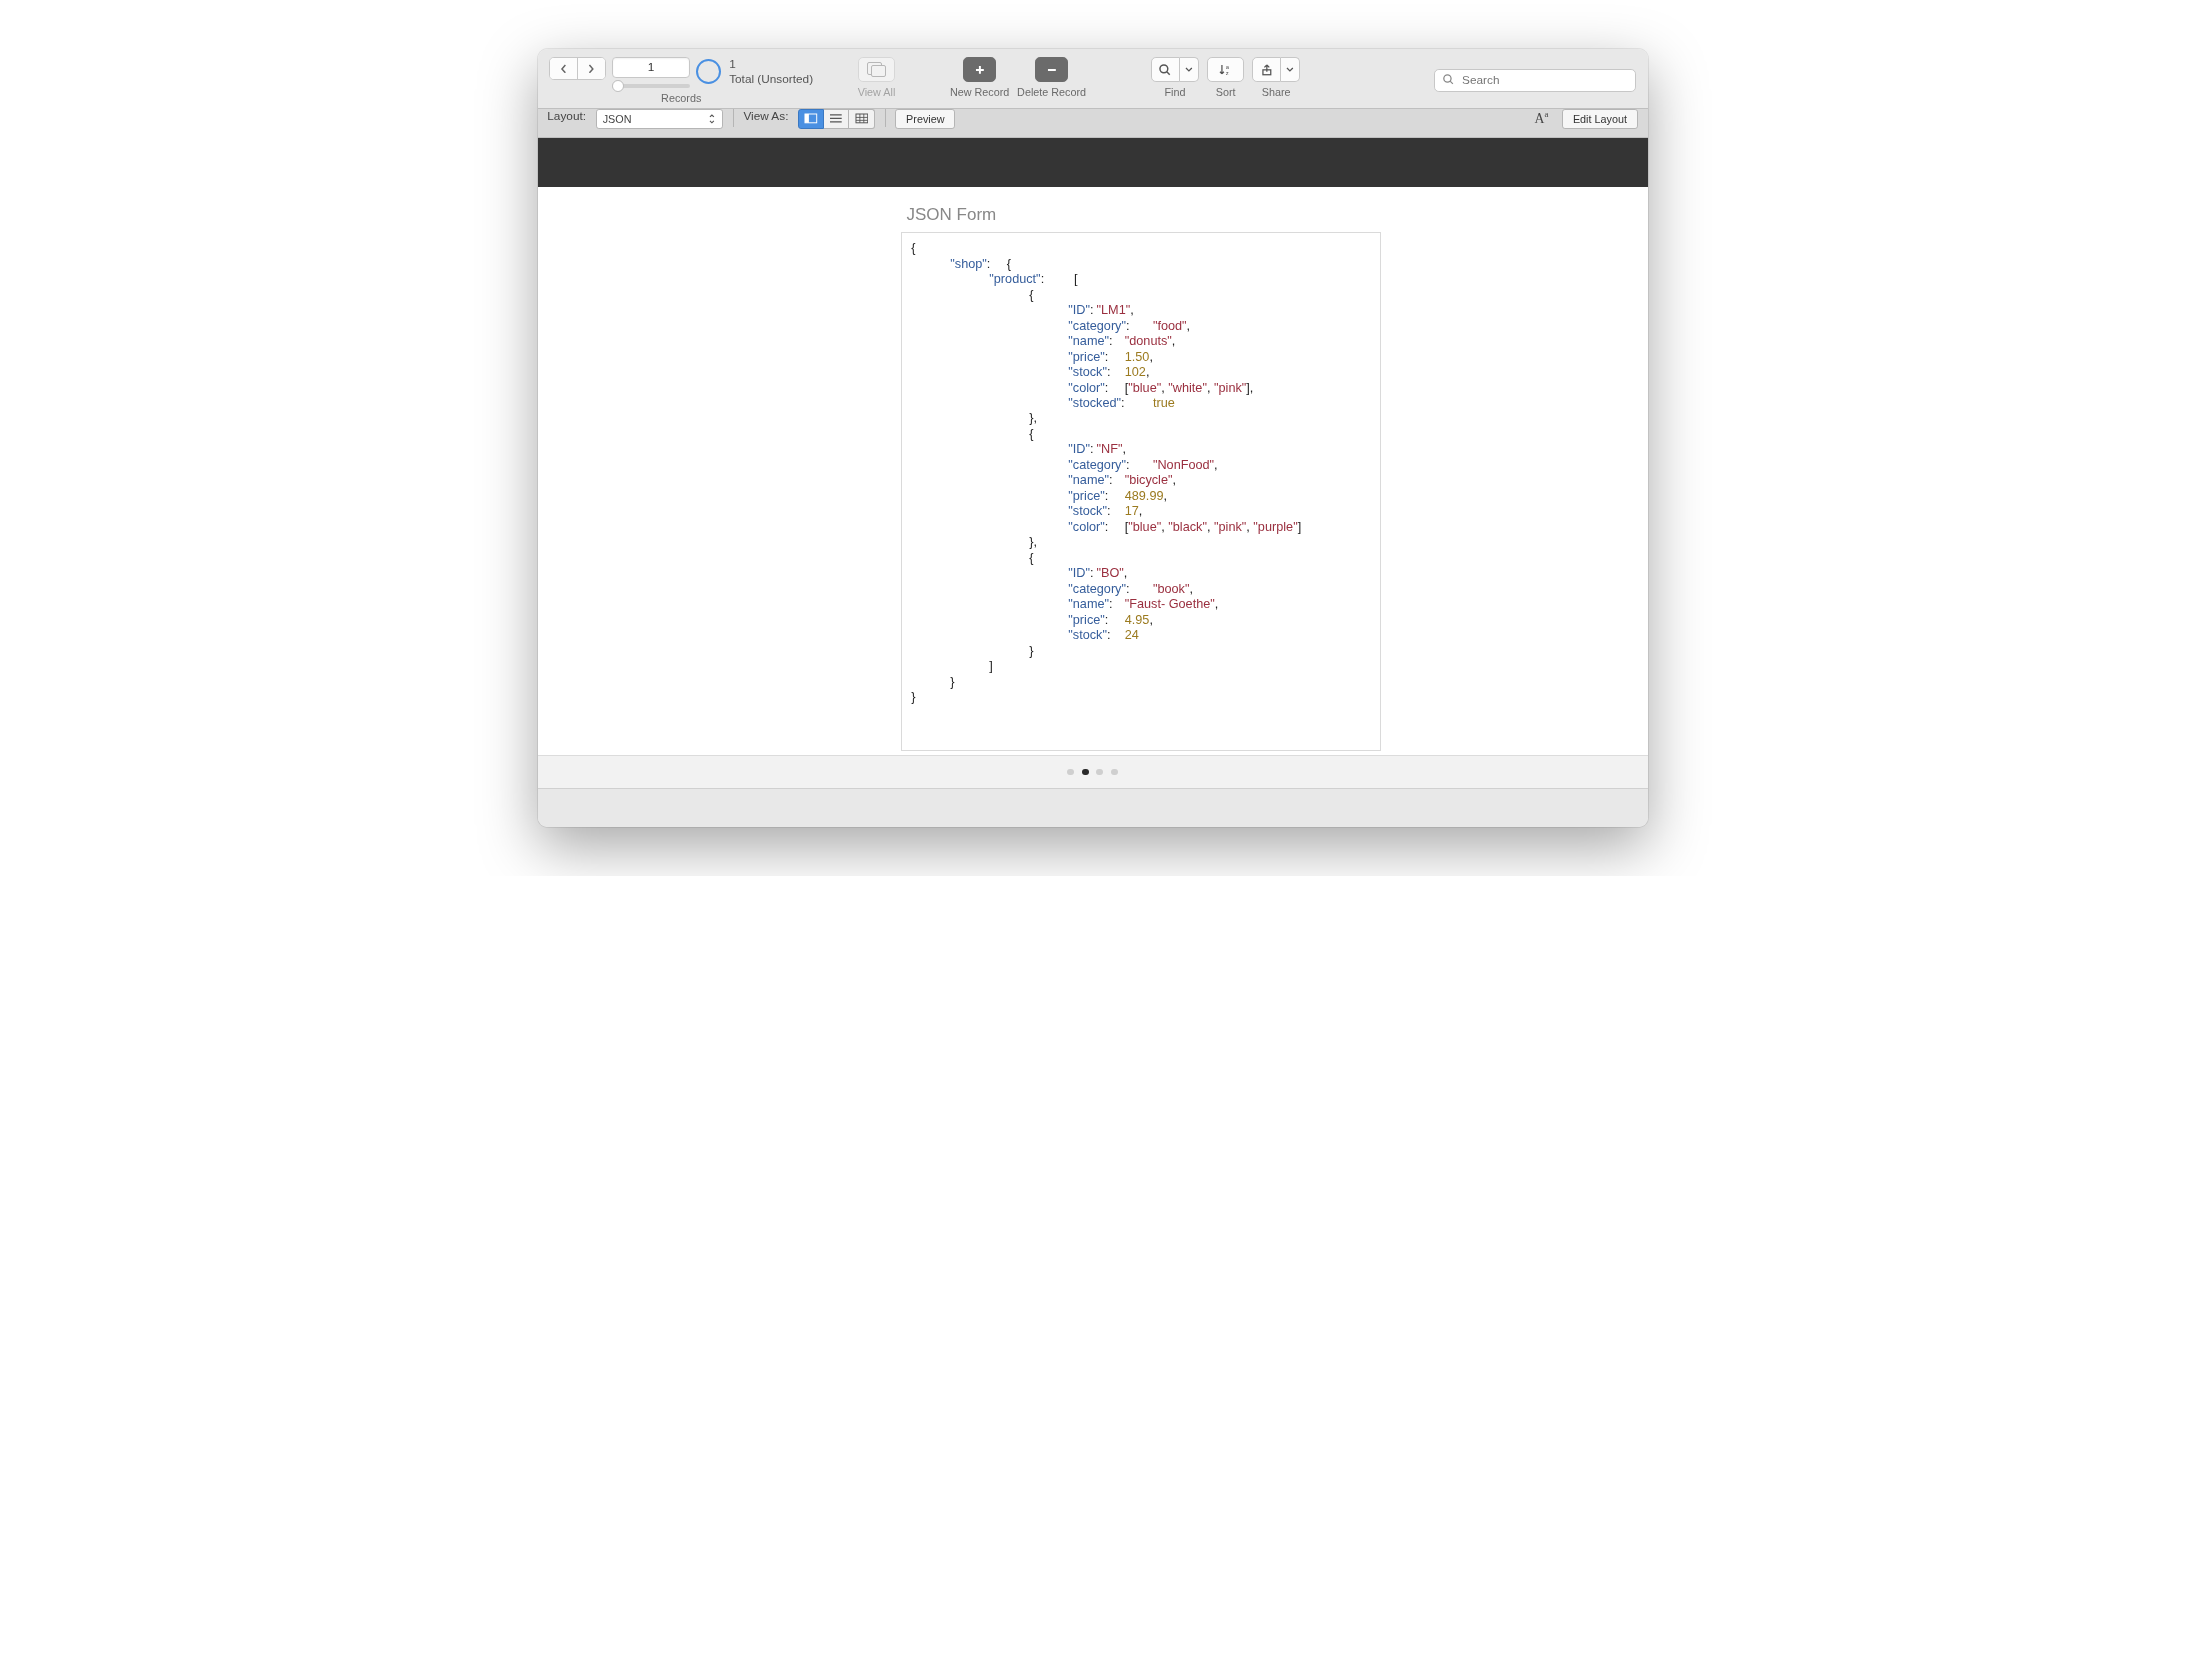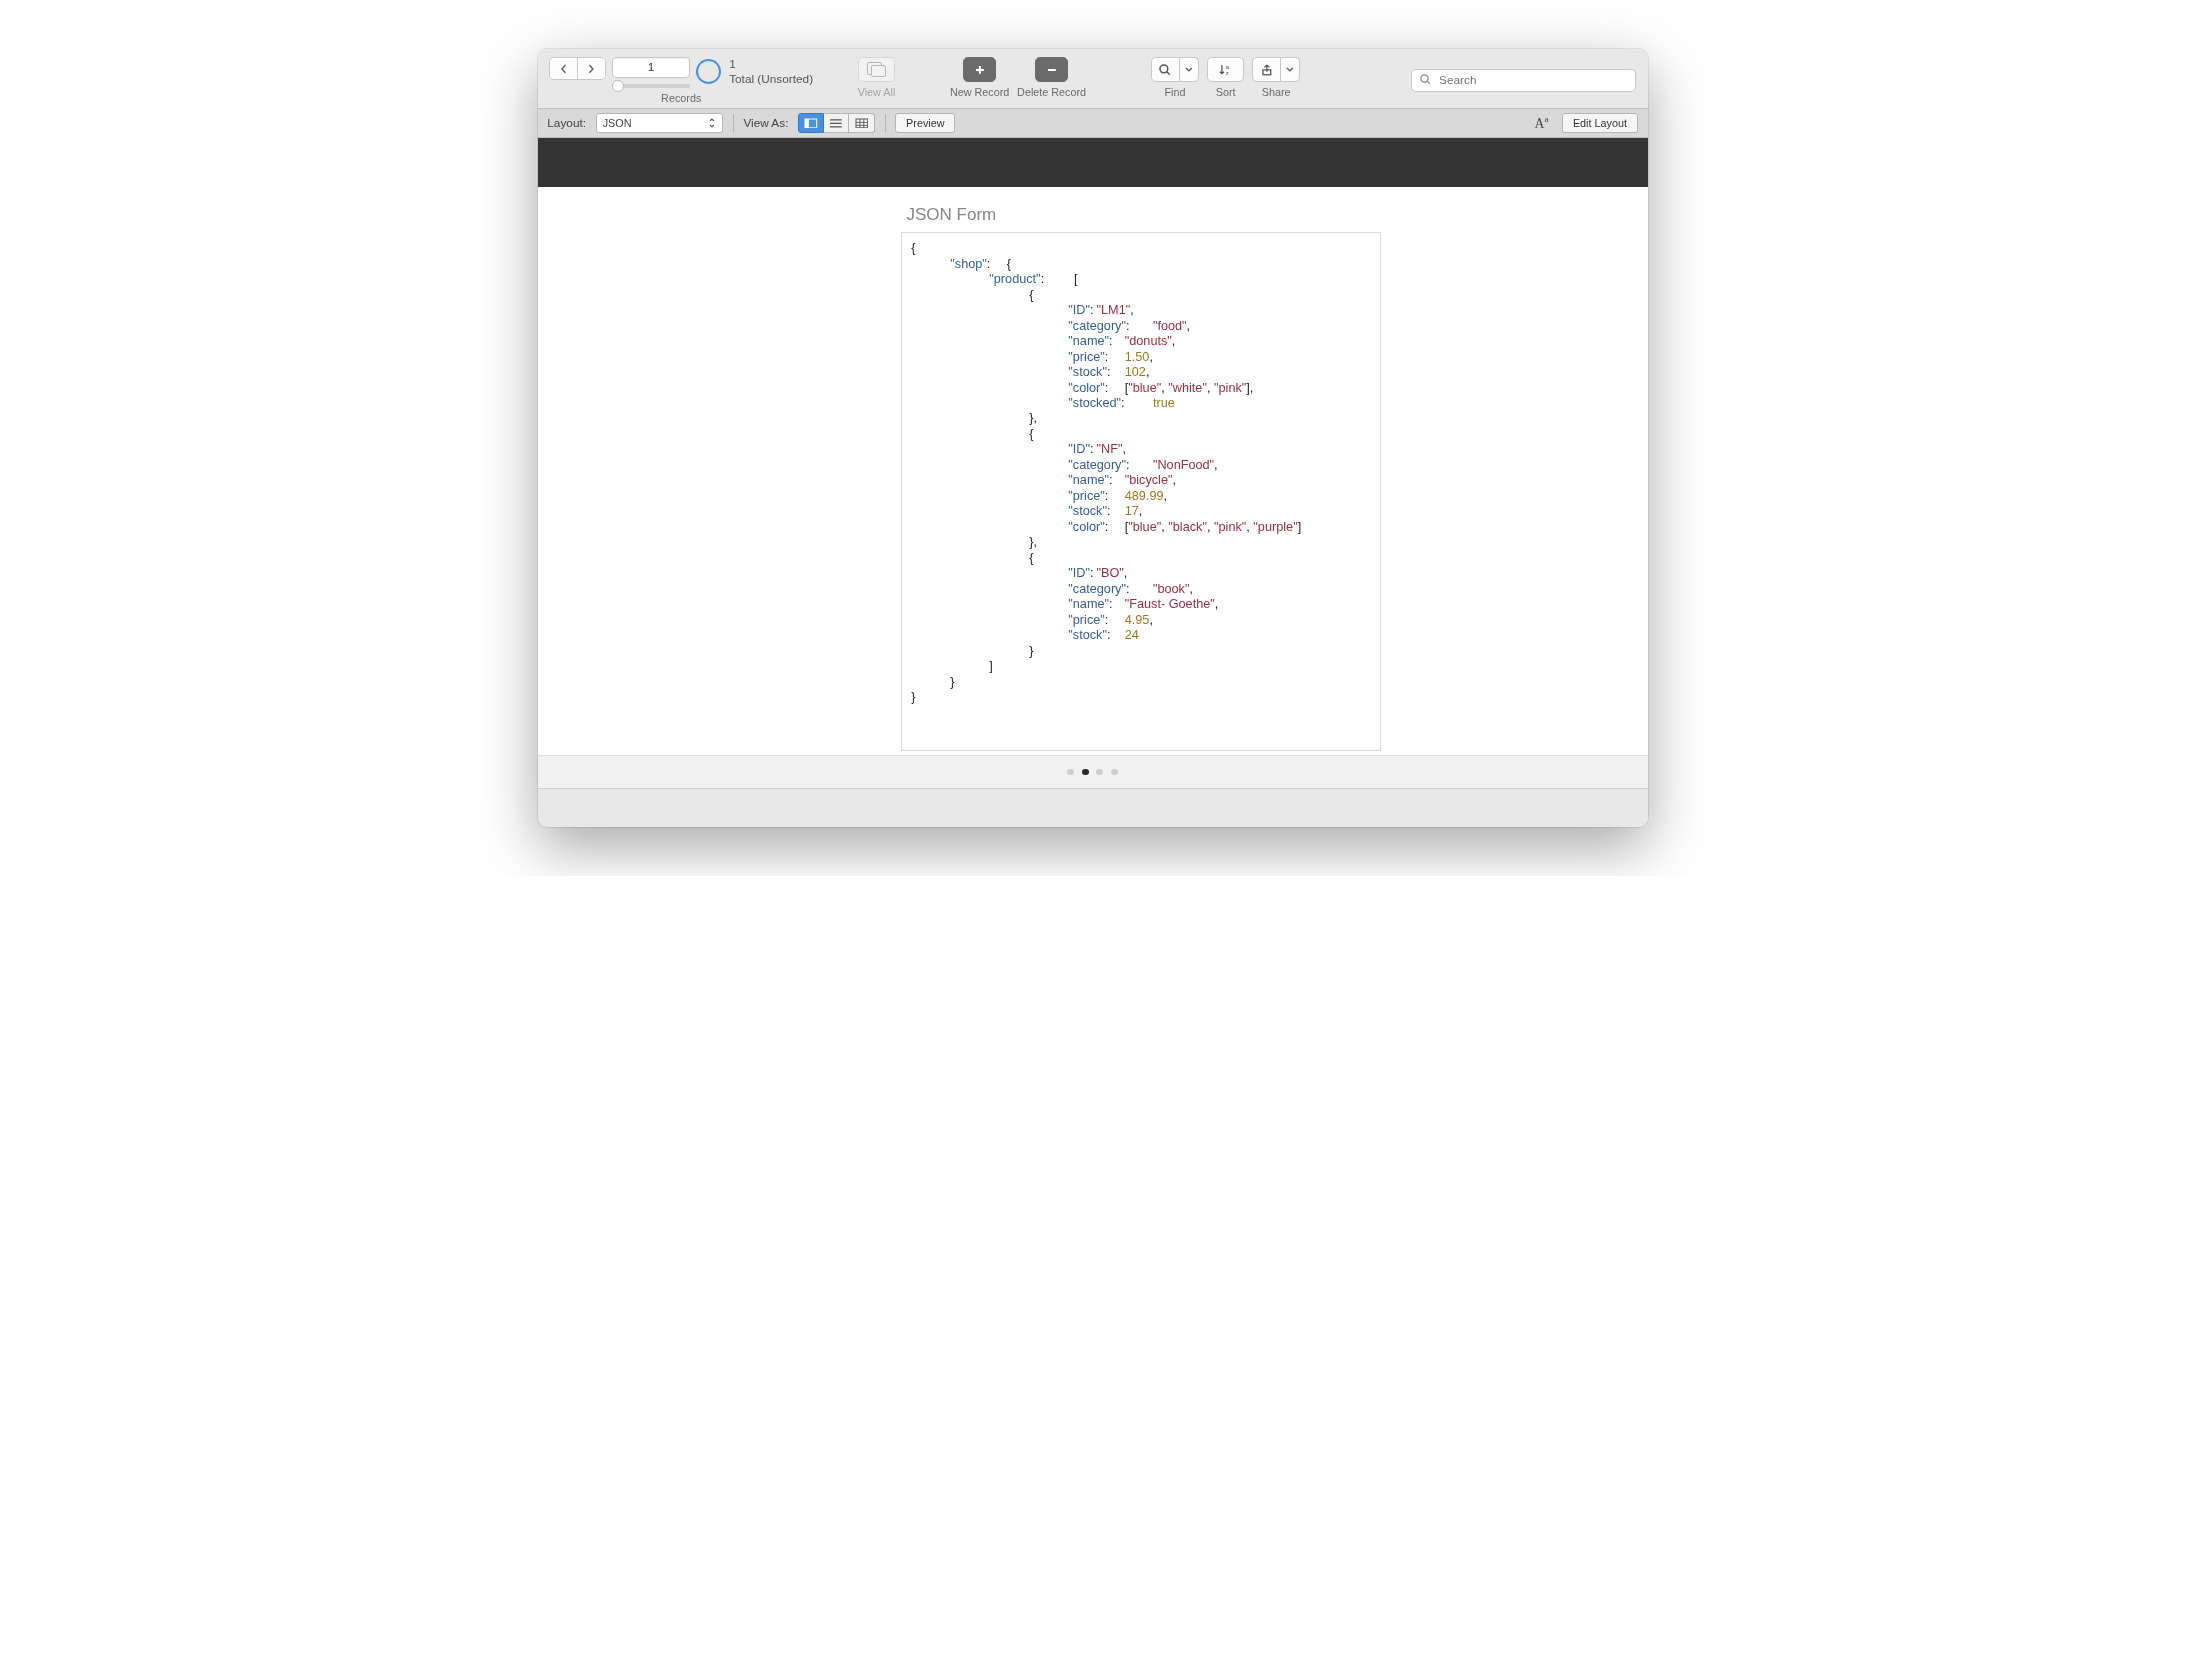--- a/index.html
+++ b/index.html
@@ -84,31 +84,31 @@
     border-radius: 4.9px;
     display: flex; align-items: center; justify-content: center;
     color: #555; font-size: 14.7px;
   }
   .square-btn.disabled { opacity: 0.5; }
   .square-btn.dark { background: #6b6b6b; color: #fff; border-color: #6b6b6b; width: 33px; height: 25.5px; border-radius: 4.9px;}
   .square-btn.dark.minus { font-weight: bold; }
   .spacer { flex: 1; }
   .search-wrap { position: relative; }
   .search-input {
-    width: 225px; height: 23.5px;
+    width: 202px; height: 23.5px;
     border: 1px solid #c7c7c7; border-radius: 4.9px;
     background: #fff; padding-left: 27.4px; font-size: 11.8px; color: #333;
   }
   .search-icon-inner { position: absolute; left: 7.8px; top: 3.9px; color: #888; font-size: 12.7px;}
   
   .formatbar {
     height: 29px;
     background: #d9d9d9;
     border-bottom: 1px solid #bfbfbf;
-    display: flex; align-items: center;
+    display: flex; align-items: flex-start;
     padding: 0 9.8px;
     gap: 9.8px;
     font-size: 11.8px;
     color: #444;
   }
   .layout-select {
     height: 19.6px; width: 127px;
     background: #fff; border: 1px solid #b5b5b5; border-radius: 2.9px;
     font-size: 10.8px; padding: 0 5.9px;
     display: flex; align-items: center; justify-content: space-between;

